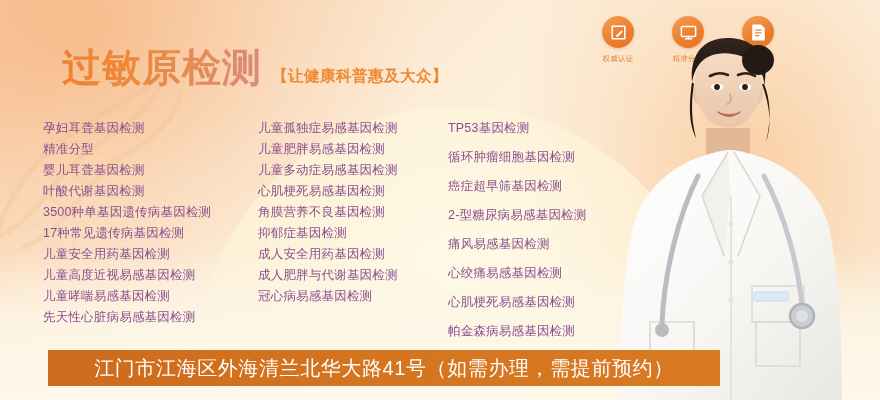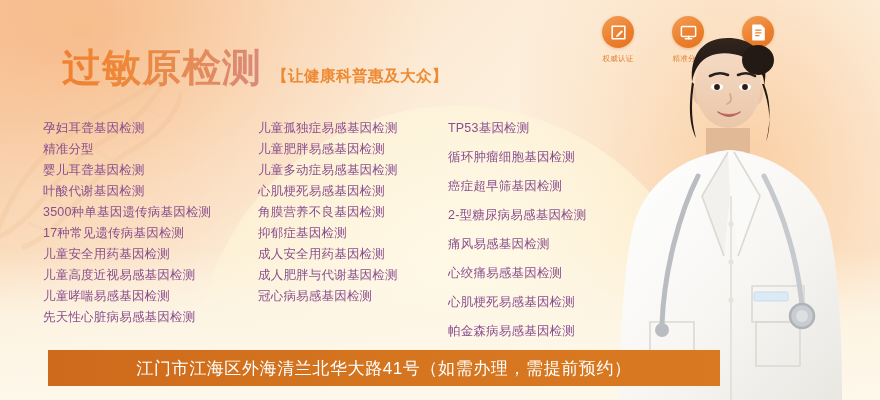--- a/index.html
+++ b/index.html
@@ -121,21 +121,21 @@
   }
 
   
   .address-bar {
     position:absolute; left:48px; bottom:14px;
     width:672px; height:36px;
     background:linear-gradient(90deg,#CE6A1C 0%,#D4741F 45%,#D97A22 100%);
     display:flex; align-items:center; justify-content:center;
   }
   .address-text {
-    color:#FFFFFF; font-size:17px; letter-spacing:.6px; white-space:nowrap;
+    color:#FFFFFF; font-size:20px; letter-spacing:.6px; white-space:nowrap;
   }
 
   
   .doctor { position:absolute; right:24px; bottom:0; width:250px; height:400px; }
   .doctor svg { display:block; width:100%; height:100%; }
 </style>
 </head>
 <body>
 
 <div id="banner">

